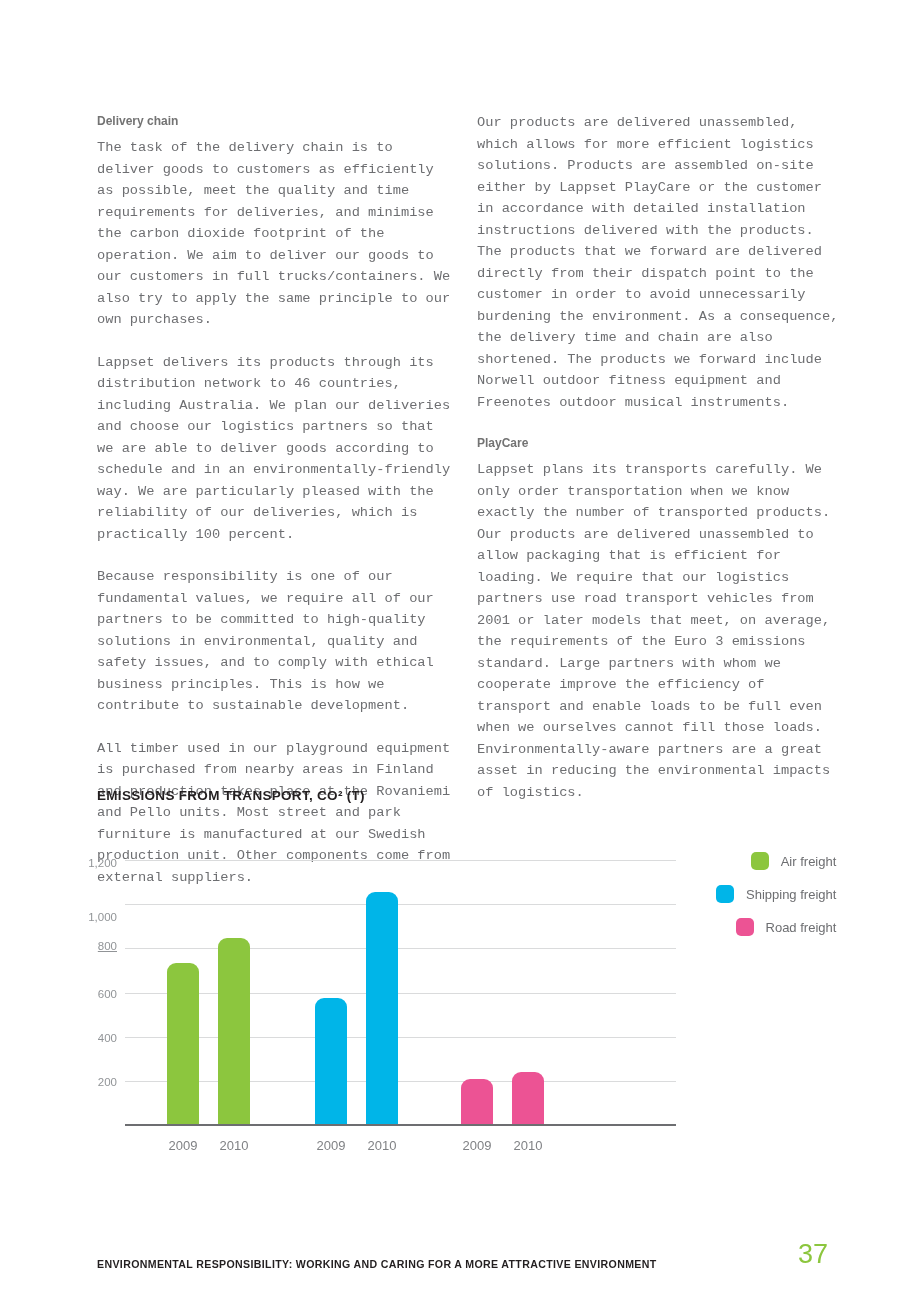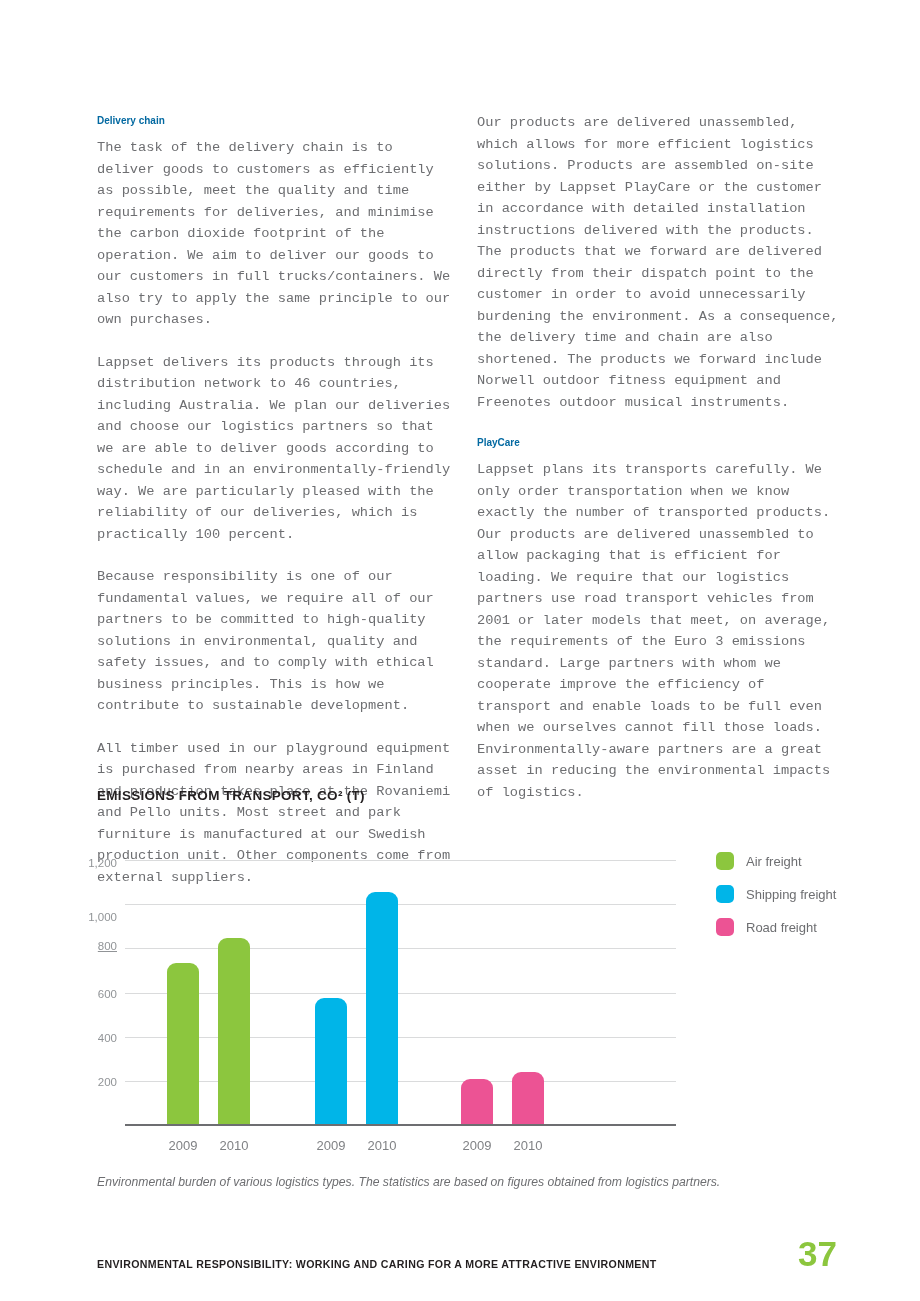--- a/index.html
+++ b/index.html
@@ -4,56 +4,56 @@
 <style>
   html,body { margin:0; padding:0; background:#ffffff; }
   .page {
     position:relative; width:920px; height:1301px; background:#ffffff;
     font-family:"Liberation Sans", sans-serif; color:#6D6E71; overflow:hidden;
   }
   
   .col { position:absolute; top:112px; font-size:13.7px; line-height:21.5px; }
   .col-left  { left:97px;  width:360px; }
   .col-right { left:477px; width:364px; }
-  .sec-heading { font-size:10px; font-weight:bold; color:#0369a1; margin:0 0 7px 0; line-height:18px; }
+  .sec-heading { font-size:12px; font-weight:bold; color:#737373; margin:0 0 7px 0; line-height:18px; }
   .col p { margin:0 0 21px 0;font-family:Liberation Mono, monospace; }
   
   .chart-title {
     position:absolute; left:97px; top:788px;
     font-size:13.5px; font-weight:bold; color:#231F20; letter-spacing:0.3px;
   }
   .plot { position:absolute; left:125px; top:861px; width:551px; height:265px; }
   .gridline { position:absolute; left:0; right:0; height:1px; background:#DADBDC; }
   .baseline { position:absolute; left:0; right:0; bottom:0; height:2px; background:#6D6E71; z-index:3; }
   .bar { position:absolute; bottom:0; width:32px; border-radius:9px 9px 0 0; z-index:2; }
   .ylabel {
     position:absolute; right:100%; margin-right:8px; width:48px; text-align:right;
     font-size:11.5px; color:#919497; line-height:14px;
   }
   .xlabel {
     position:absolute; top:100%; margin-top:12px; width:50px; text-align:center;
     font-size:13px; color:#808285;
   }
   
   .legend { position:absolute; left:716px; top:852px; }
-  .legend-row { display:flex; align-items:center; height:18px; margin-bottom:15px; }
+  .legend-row { display:flex; align-items:center; height:18px; margin-bottom:15px;justify-content:flex-end; }
   .legend-swatch { width:18px; height:18px; border-radius:5px; margin-right:12px; flex:0 0 auto; }
   .legend-label { font-size:13px; color:#6D6E71; white-space:nowrap; }
   
   .caption {
     position:absolute; left:97px; top:1175px; width:700px;
     font-style:italic; font-size:12.2px; color:#6D6E71;
   }
   .footer-text {
     position:absolute; left:97px; top:1258px; width:686px; text-align:left;
     font-size:10.6px; font-weight:bold; color:#231F20; letter-spacing:0.35px;
   }
   .page-number {
     position:absolute; left:798px; top:1236px;
-    font-size:35px; font-weight:700; line-height:36px;
+    font-size:27px; font-weight:400; line-height:36px;
   }
 </style>
 </head>
 <body>
 
 <div class="page">
 
   <div class="col col-left">
     <h3 class="sec-heading">Delivery chain</h3>
     <p>The task of the delivery chain is to deliver goods to customers as efficiently as possible, meet the quality and time requirements for deliveries, and minimise the carbon dioxide footprint of the operation. We aim to deliver our goods to our customers in full trucks/containers. We also try to apply the same principle to our own purchases.</p>
@@ -106,18 +106,17 @@
       <div class="legend-row">
         <div class="legend-swatch" style="background: rgb(0, 181, 232);"></div>
         <div class="legend-label">Shipping freight</div>
       </div>
       <div class="legend-row">
         <div class="legend-swatch" style="background: rgb(236, 83, 148);"></div>
         <div class="legend-label">Road freight</div>
       </div>
     </div>
 
-  <div class="caption">Environmental burden of various logistics types. The statistics are based on figures obtained from logistics partners.</div>
 
   <div class="footer-text">ENVIRONMENTAL RESPONSIBILITY: WORKING AND CARING FOR A MORE ATTRACTIVE ENVIRONMENT</div>
   <div class="page-number" id="page-number" style="color: rgb(140, 198, 62);">37</div>
 
 </div>
 
 </body></html>

